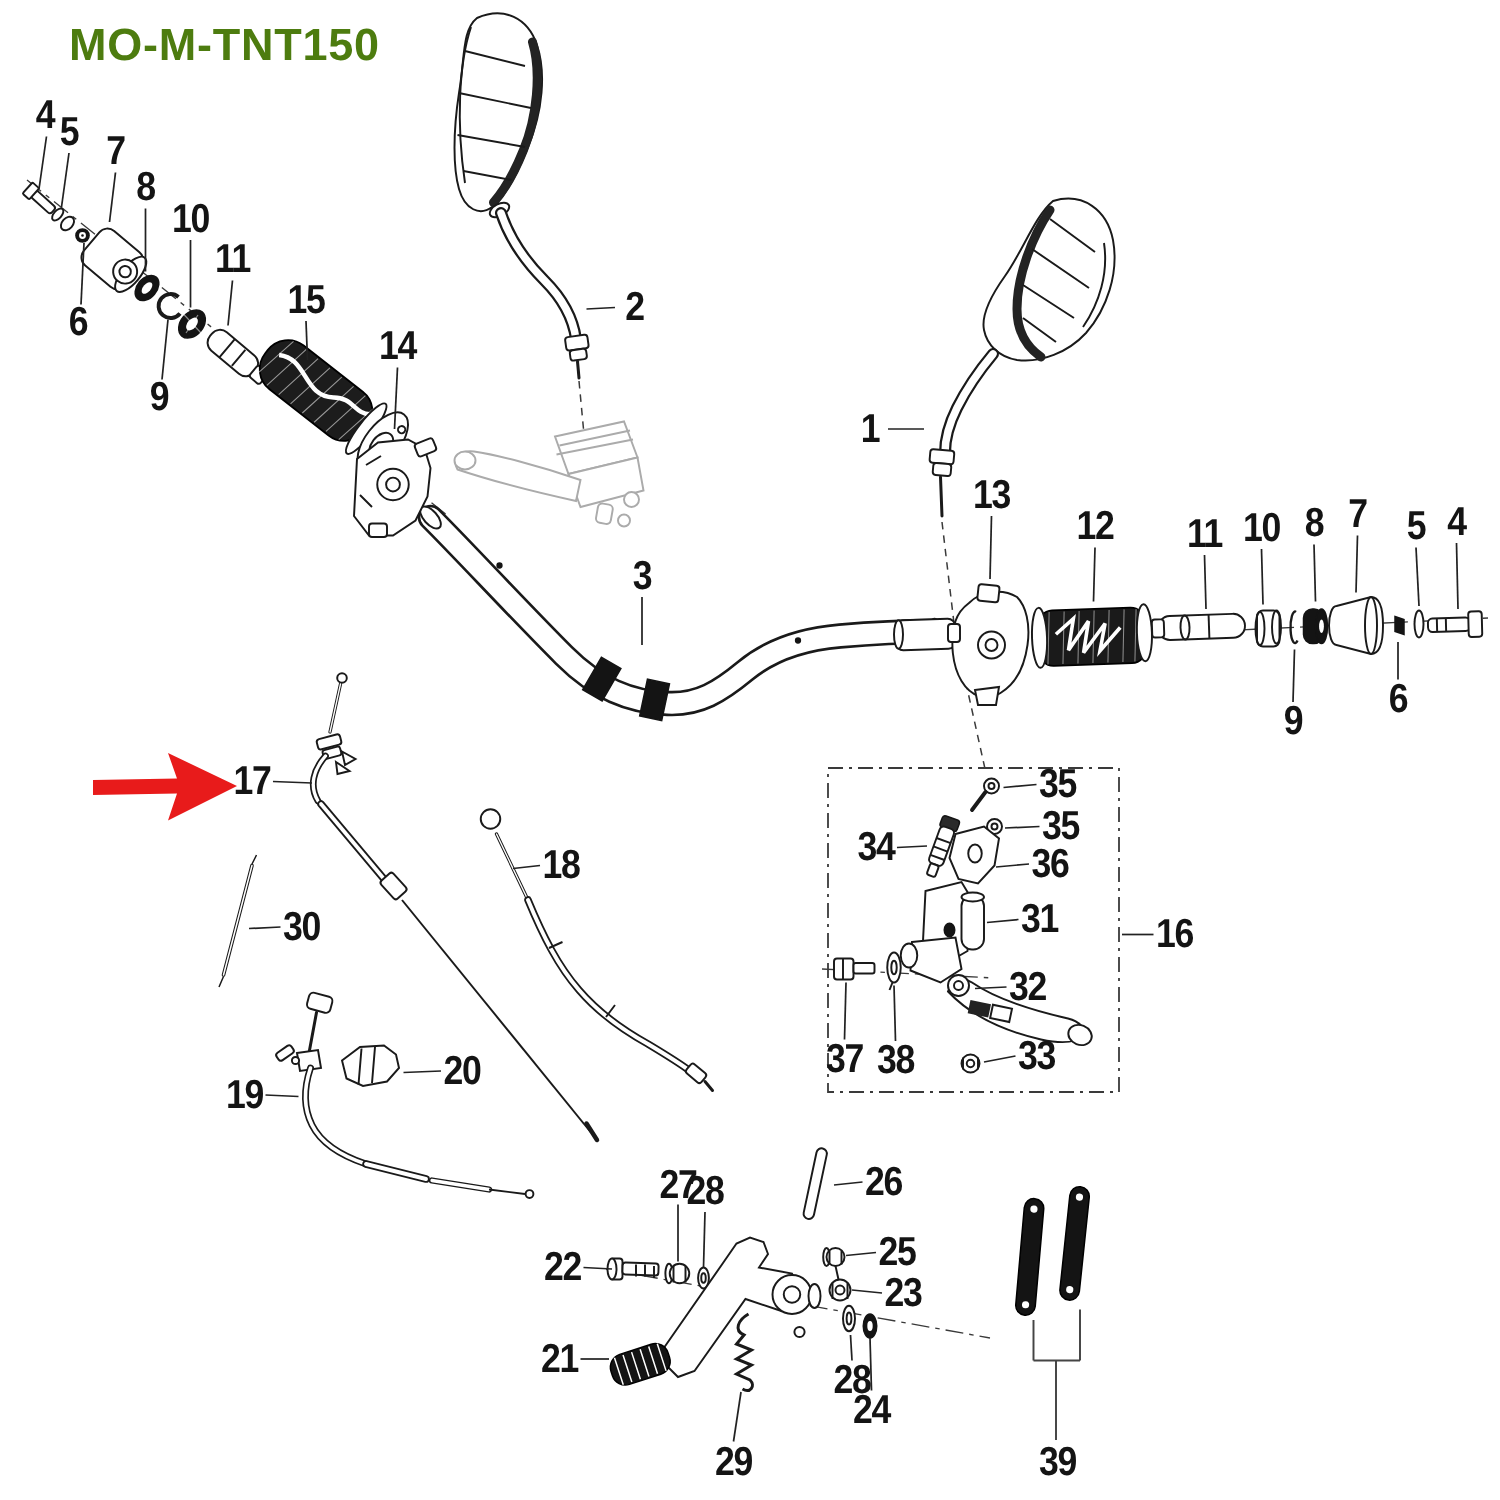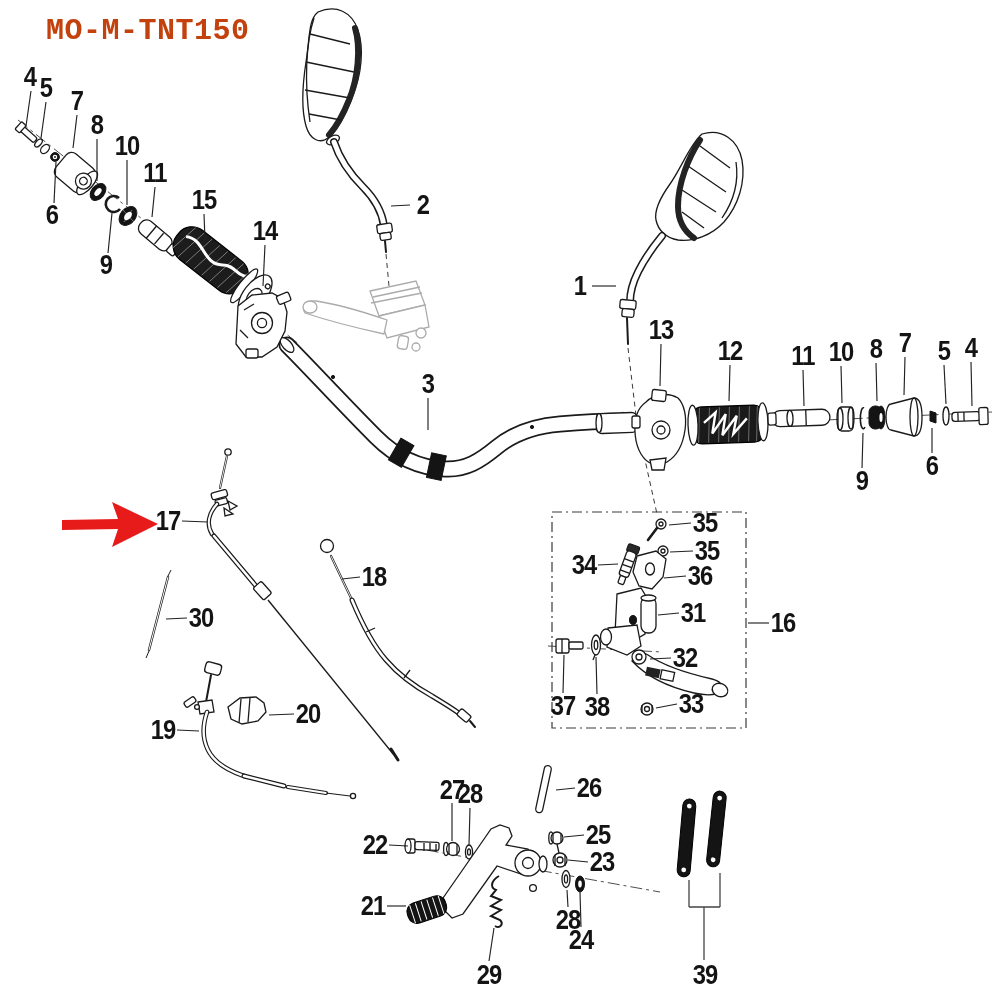--- a/index.html
+++ b/index.html
@@ -417,21 +417,21 @@
         <line x1="387" y1="906" x2="406" y2="906" stroke="#222" stroke-width="1.15"></line>
         <line x1="489" y1="961" x2="494" y2="928" stroke="#222" stroke-width="1.15"></line>
         <line x1="575" y1="788" x2="556" y2="790" stroke="#222" stroke-width="1.15"></line>
         <line x1="584" y1="835" x2="564" y2="837" stroke="#222" stroke-width="1.15"></line>
         <line x1="588" y1="862" x2="568" y2="860" stroke="#222" stroke-width="1.15"></line>
         <line x1="568" y1="907" x2="567" y2="890" stroke="#222" stroke-width="1.15"></line>
         <line x1="581" y1="927" x2="580" y2="892" stroke="#222" stroke-width="1.15"></line>
       </g>
 </svg>
 
-<div class="diagram-title" style="color: #c2410c; font-family: Liberation Mono, monospace;">MO-M-TNT150</div>
+<div class="diagram-title" style="color: #4d7c0f;">MO-M-TNT150</div>
 <div id="labels">
       <div class="part-label" style="left: 30px; top: 77px;">4</div>
       <div class="part-label" style="left: 46px; top: 88px;">5</div>
       <div class="part-label" style="left: 77px; top: 101px;">7</div>
       <div class="part-label" style="left: 97px; top: 125px;">8</div>
       <div class="part-label" style="left: 127px; top: 146px;">10</div>
       <div class="part-label" style="left: 155px; top: 173px;">11</div>
       <div class="part-label" style="left: 52px; top: 215px;">6</div>
       <div class="part-label" style="left: 106px; top: 265px;">9</div>
       <div class="part-label" style="left: 204px; top: 200px;">15</div>

